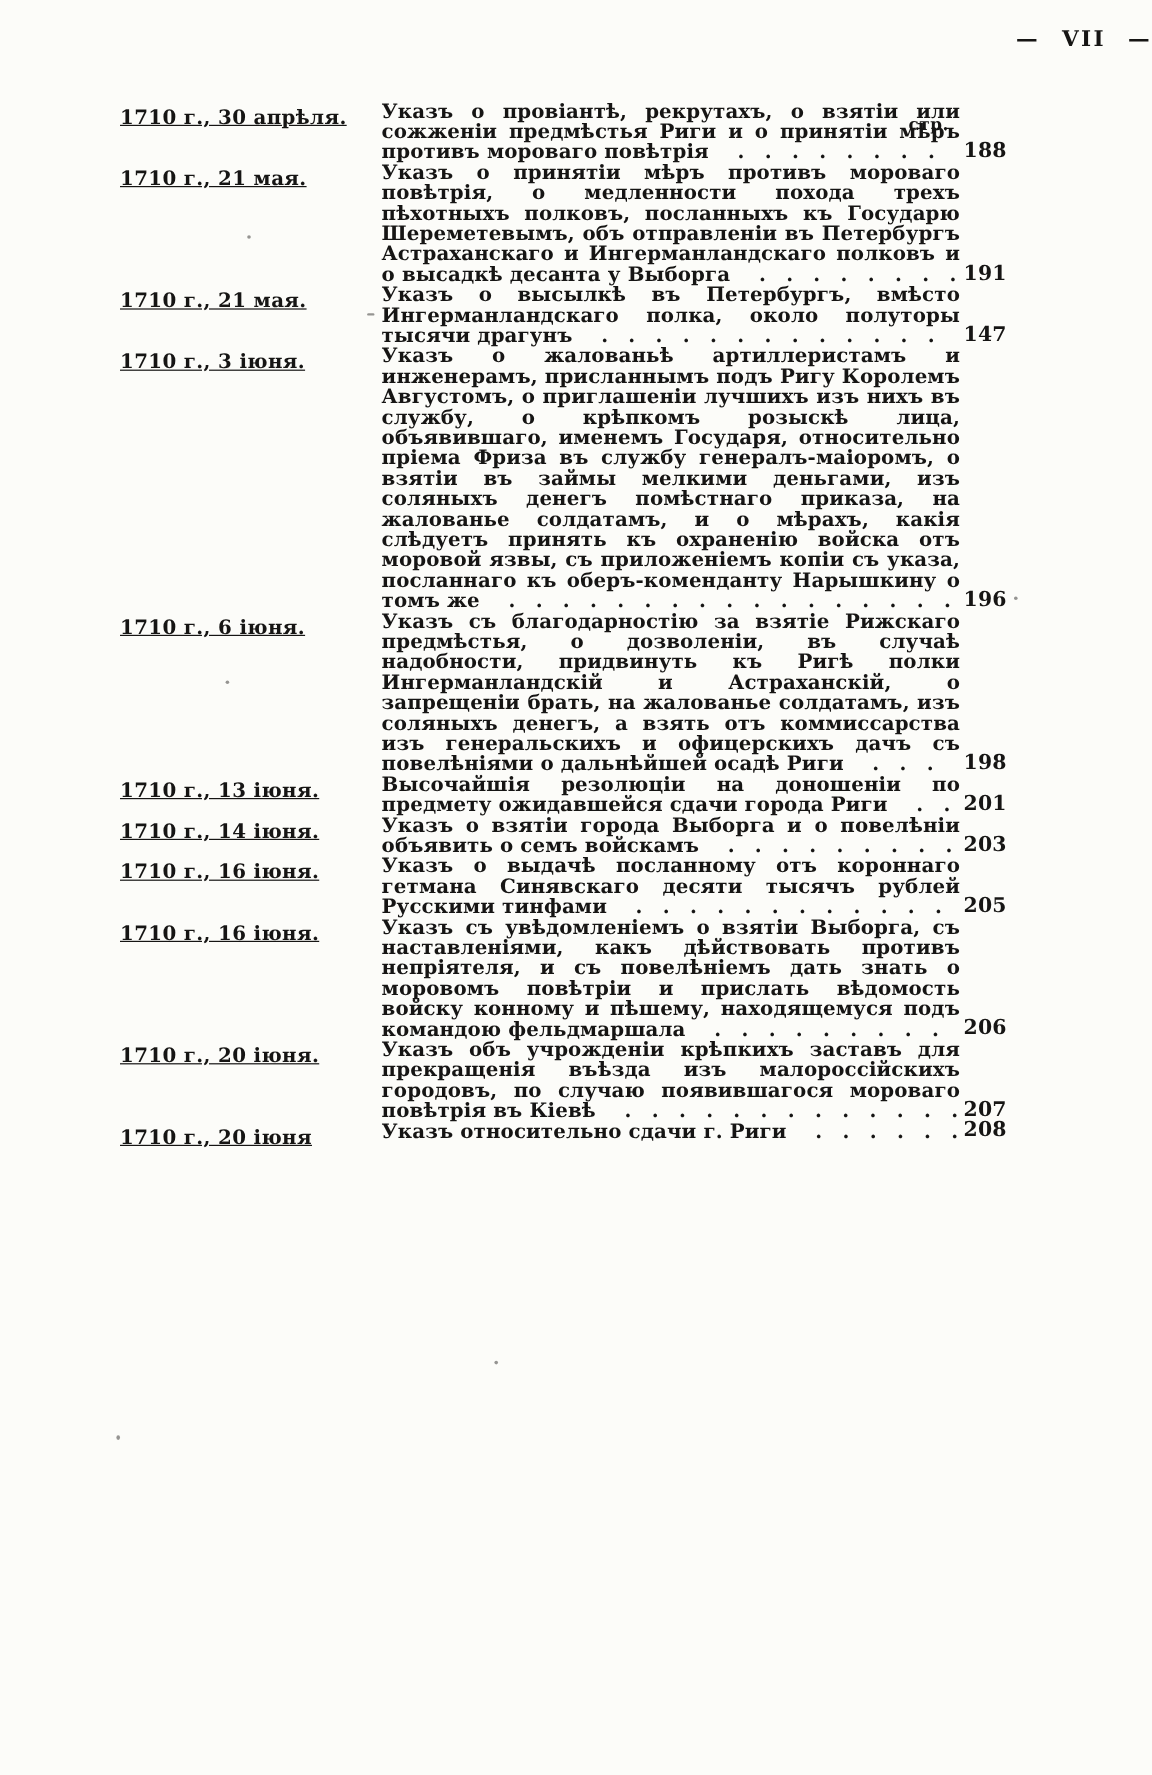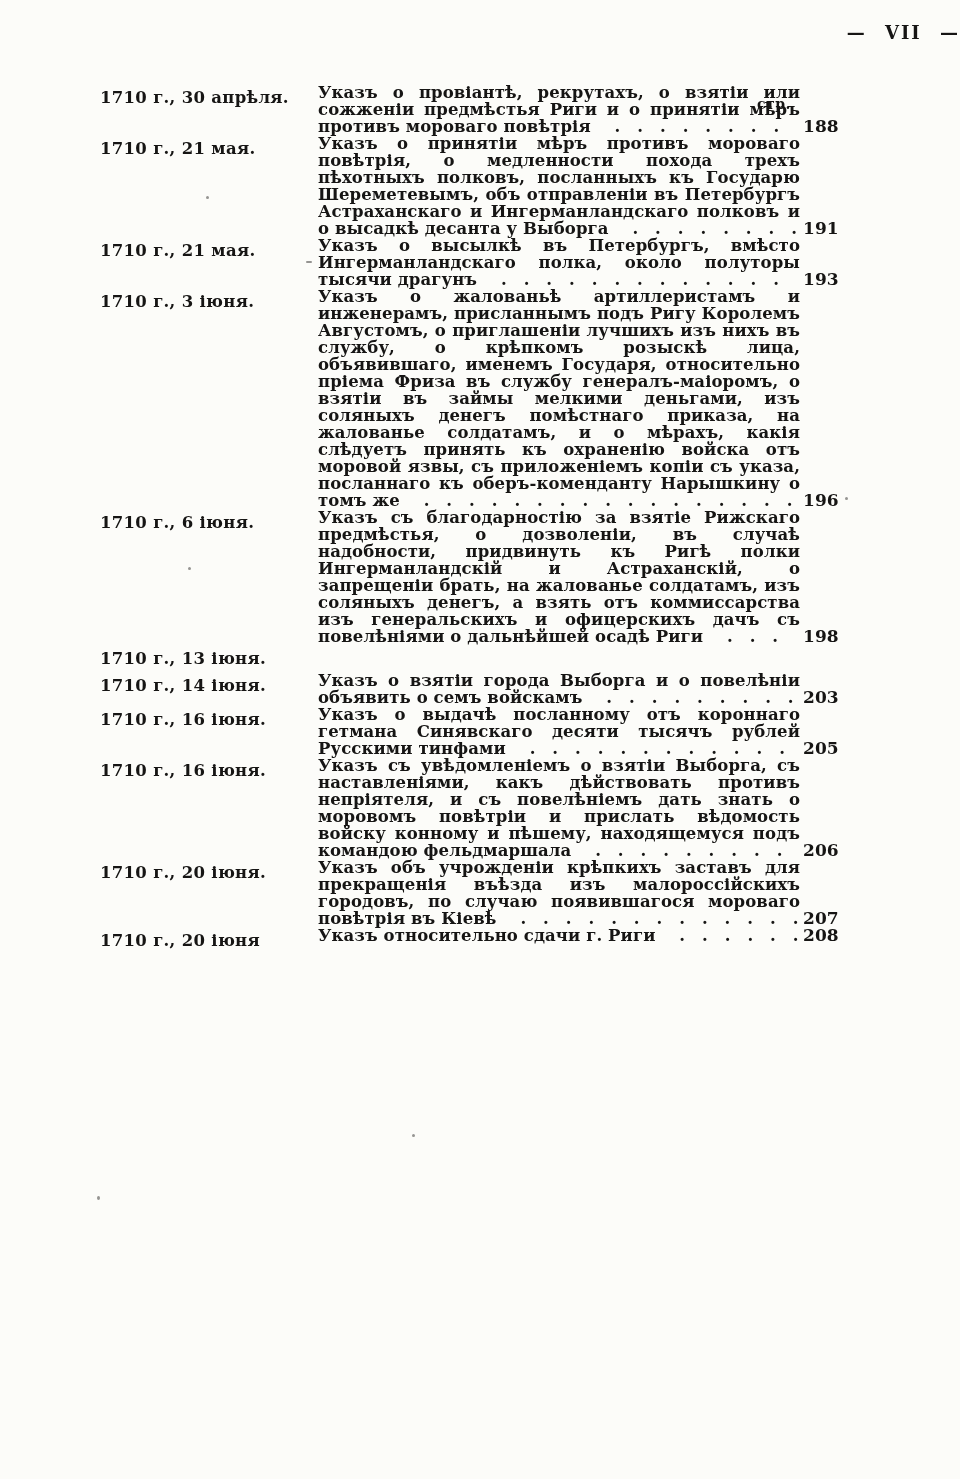--- a/index.html
+++ b/index.html
@@ -42,20 +42,21 @@
   .entry {
     display: grid;
     grid-template-columns: 218px 1fr;
     align-items: start;
   }
   .date {
     font-size: 16.5px;
     line-height: 27.4px;
     letter-spacing: 0.3px;
     white-space: nowrap;
+    text-decoration: underline;
   }
   .body {
     margin: 0;
     font-size: 16.5px;
     line-height: 17px;
     letter-spacing: 0.1px;
     text-align: justify;
     position: relative;
     padding-right: 57px;
   }
@@ -90,35 +91,36 @@
     <p class="body"><span>Указъ о провіантѣ, рекрутахъ, о взятіи или сожженіи предмѣстья Риги и о принятіи мѣръ противъ мороваго повѣтрія</span><span class="dots"> . . . . . . . .</span><span class="pagenum">188</span></p>
   </div>
 
   <div class="entry">
     <div class="date">1710 г., 21 мая.</div>
     <p class="body"><span>Указъ о принятіи мѣръ противъ мороваго повѣтрія, о медленности похода трехъ пѣхотныхъ полковъ, посланныхъ къ Государю Шереметевымъ, объ отправленіи въ Петербургъ Астраханскаго и Ингерманландскаго полковъ и о высадкѣ десанта у Выборга</span><span class="dots"> . . . . . . . .</span><span class="pagenum">191</span></p>
   </div>
 
   <div class="entry">
     <div class="date">1710 г., 21 мая.</div>
-    <p class="body"><span>Указъ о высылкѣ въ Петербургъ, вмѣсто Ингерманландскаго полка, около полуторы тысячи драгунъ</span><span class="dots"> . . . . . . . . . . . . .</span><span class="pagenum">193</span></p>
+    <p class="body"><span>Указъ о высылкѣ въ Петербургъ, вмѣсто Ингерманландскаго полка, около полуторы тысячи драгунъ</span><span class="dots"> . . . . . . . . . . . . .</span><span class="pagenum">147</span></p>
   </div>
 
   <div class="entry">
     <div class="date">1710 г., 3 іюня.</div>
     <p class="body"><span>Указъ о жалованьѣ артиллеристамъ и инженерамъ, присланнымъ подъ Ригу Королемъ Августомъ, о приглашеніи лучшихъ изъ нихъ въ службу, о крѣпкомъ розыскѣ лица, объявившаго, именемъ Государя, относительно пріема Фриза въ службу генералъ-маіоромъ, о взятіи въ займы мелкими деньгами, изъ соляныхъ денегъ помѣстнаго приказа, на жалованье солдатамъ, и о мѣрахъ, какія слѣдуетъ принять къ охраненію войска отъ моровой язвы, съ приложеніемъ копіи съ указа, посланнаго къ оберъ-коменданту Нарышкину о томъ же</span><span class="dots"> . . . . . . . . . . . . . . . . .</span><span class="pagenum">196</span></p>
   </div>
 
   <div class="entry">
     <div class="date">1710 г., 6 іюня.</div>
     <p class="body"><span>Указъ съ благодарностію за взятіе Рижскаго предмѣстья, о дозволеніи, въ случаѣ надобности, придвинуть къ Ригѣ полки Ингерманландскій и Астраханскій, о запрещеніи брать, на жалованье солдатамъ, изъ соляныхъ денегъ, а взять отъ коммиссарства изъ генеральскихъ и офицерскихъ дачъ съ повелѣніями о дальнѣйшей осадѣ Риги</span><span class="dots"> . . .</span><span class="pagenum">198</span></p>
   </div>
 
   <div class="entry">
     <div class="date">1710 г., 13 іюня.</div>
+    <p class="body"><span>Высочайшія резолюціи на доношеніи по предмету ожидавшейся сдачи города Риги</span><span class="dots"> . .</span><span class="pagenum">201</span></p>
   </div>
 
   <div class="entry">
     <div class="date">1710 г., 14 іюня.</div>
     <p class="body"><span>Указъ о взятіи города Выборга и о повелѣніи объявить о семъ войскамъ</span><span class="dots"> . . . . . . . . .</span><span class="pagenum">203</span></p>
   </div>
 
   <div class="entry">
     <div class="date">1710 г., 16 іюня.</div>
     <p class="body"><span>Указъ о выдачѣ посланному отъ короннаго гетмана Синявскаго десяти тысячъ рублей Русскими тинфами</span><span class="dots"> . . . . . . . . . . . .</span><span class="pagenum">205</span></p>

